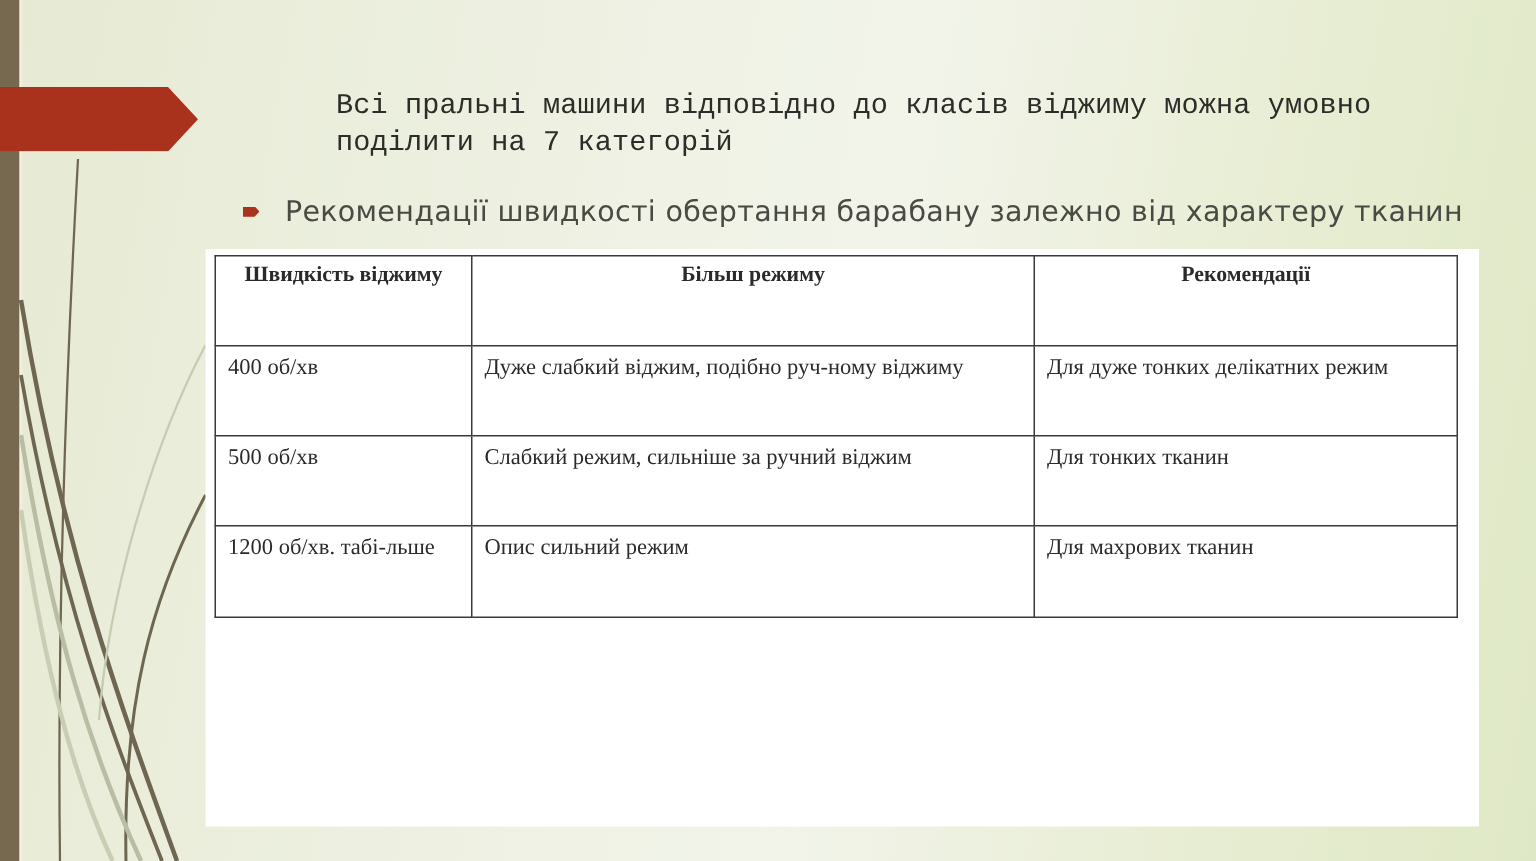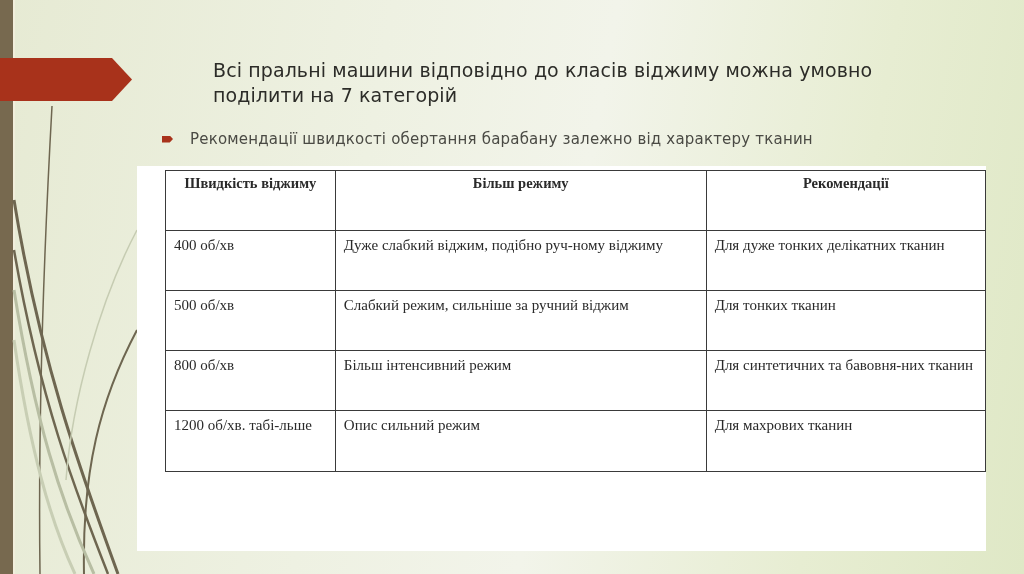--- a/index.html
+++ b/index.html
@@ -16,41 +16,42 @@
       position: absolute; left: 13px; top: 0; width: 2px; height: 574px;
       background: #f1eedc;
     }
     .arrow-banner {
       position: absolute; left: 0; top: 58px; width: 132px; height: 43px;
       background: #a8321b;
       clip-path: polygon(0 0, 112px 0, 132px 21.5px, 112px 43px, 0 43px);
     }
     .curves { position: absolute; left: 0; top: 0; }
     .title {
-      position: absolute; left: 213px; top: 58px; width: 740px;
+      position: absolute; left: 224px; top: 58px; width: 740px;
       font-size: 19px; line-height: 25px; color: #2c2c28;
       letter-spacing: 0.1px;
+      font-family: Liberation Mono, monospace;
     }
     .bullet-row {
       position: absolute; left: 162px; top: 130px; display: flex; align-items: center;
     }
     .bullet-icon {
       width: 11px; height: 7px; background: #a8321b; margin-right: 17px;
       clip-path: polygon(0 0, 70% 0, 100% 50%, 70% 100%, 0 100%);
     }
-    .bullet-text { font-size: 15px; color: #4a4a44; letter-spacing: 0.2px; }
+    .bullet-text { font-size: 19px; color: #4a4a44; letter-spacing: 0.2px; }
     .table-image {
       position: absolute; left: 137px; top: 166px; width: 849px; height: 385px;
       background: #ffffff;
     }
     table.spin {
       position: absolute; left: 6px; top: 4px;
       border-collapse: collapse;
       font-family: "Liberation Serif", serif;
-      font-size: 15px; color: #2a2a2a; margin-left: 22px;
+      font-size: 15px; color: #2a2a2a;
     }
     table.spin td, table.spin th {
       border: 1.5px solid #3a3a3a; vertical-align: top;
       padding: 3px 8px 0 8px; line-height: 22px; text-align: left;
     }
     table.spin th { font-weight: bold; text-align: center; font-size: 14.5px; line-height: 21px; padding-top: 2px; }
     .c1 { width: 154px; }
     .c2 { width: 358px; }
     .c3 { width: 265px; }
   </style>
@@ -85,31 +86,26 @@
       <tr style="height:60px">
         <th class="c1">Швидкість віджиму</th>
         <th class="c2">Більш режиму</th>
         <th class="c3">Рекомендації</th>
       </tr>
     </thead>
     <tbody>
       <tr style="height:60px">
         <td>400 об/хв</td>
         <td>Дуже слабкий віджим, подібно руч-ному віджиму</td>
-        <td>Для дуже тонких делікатних тканин</td>
+        <td>Для дуже тонких делікатних режим</td>
       </tr>
       <tr style="height:60px">
         <td>500 об/хв</td>
         <td>Слабкий режим, сильніше за ручний віджим</td>
         <td>Для тонких тканин</td>
-      </tr>
-      <tr style="height:60px">
-        <td>800 об/хв</td>
-        <td>Більш інтенсивний режим</td>
-        <td>Для синтетичних та бавовня-них тканин</td>
       </tr>
       <tr style="height:61px">
         <td>1200 об/хв. табі-льше</td>
         <td>Опис сильний режим</td>
         <td>Для махрових тканин</td>
       </tr>
     </tbody>
   </table>
 </div>
 

